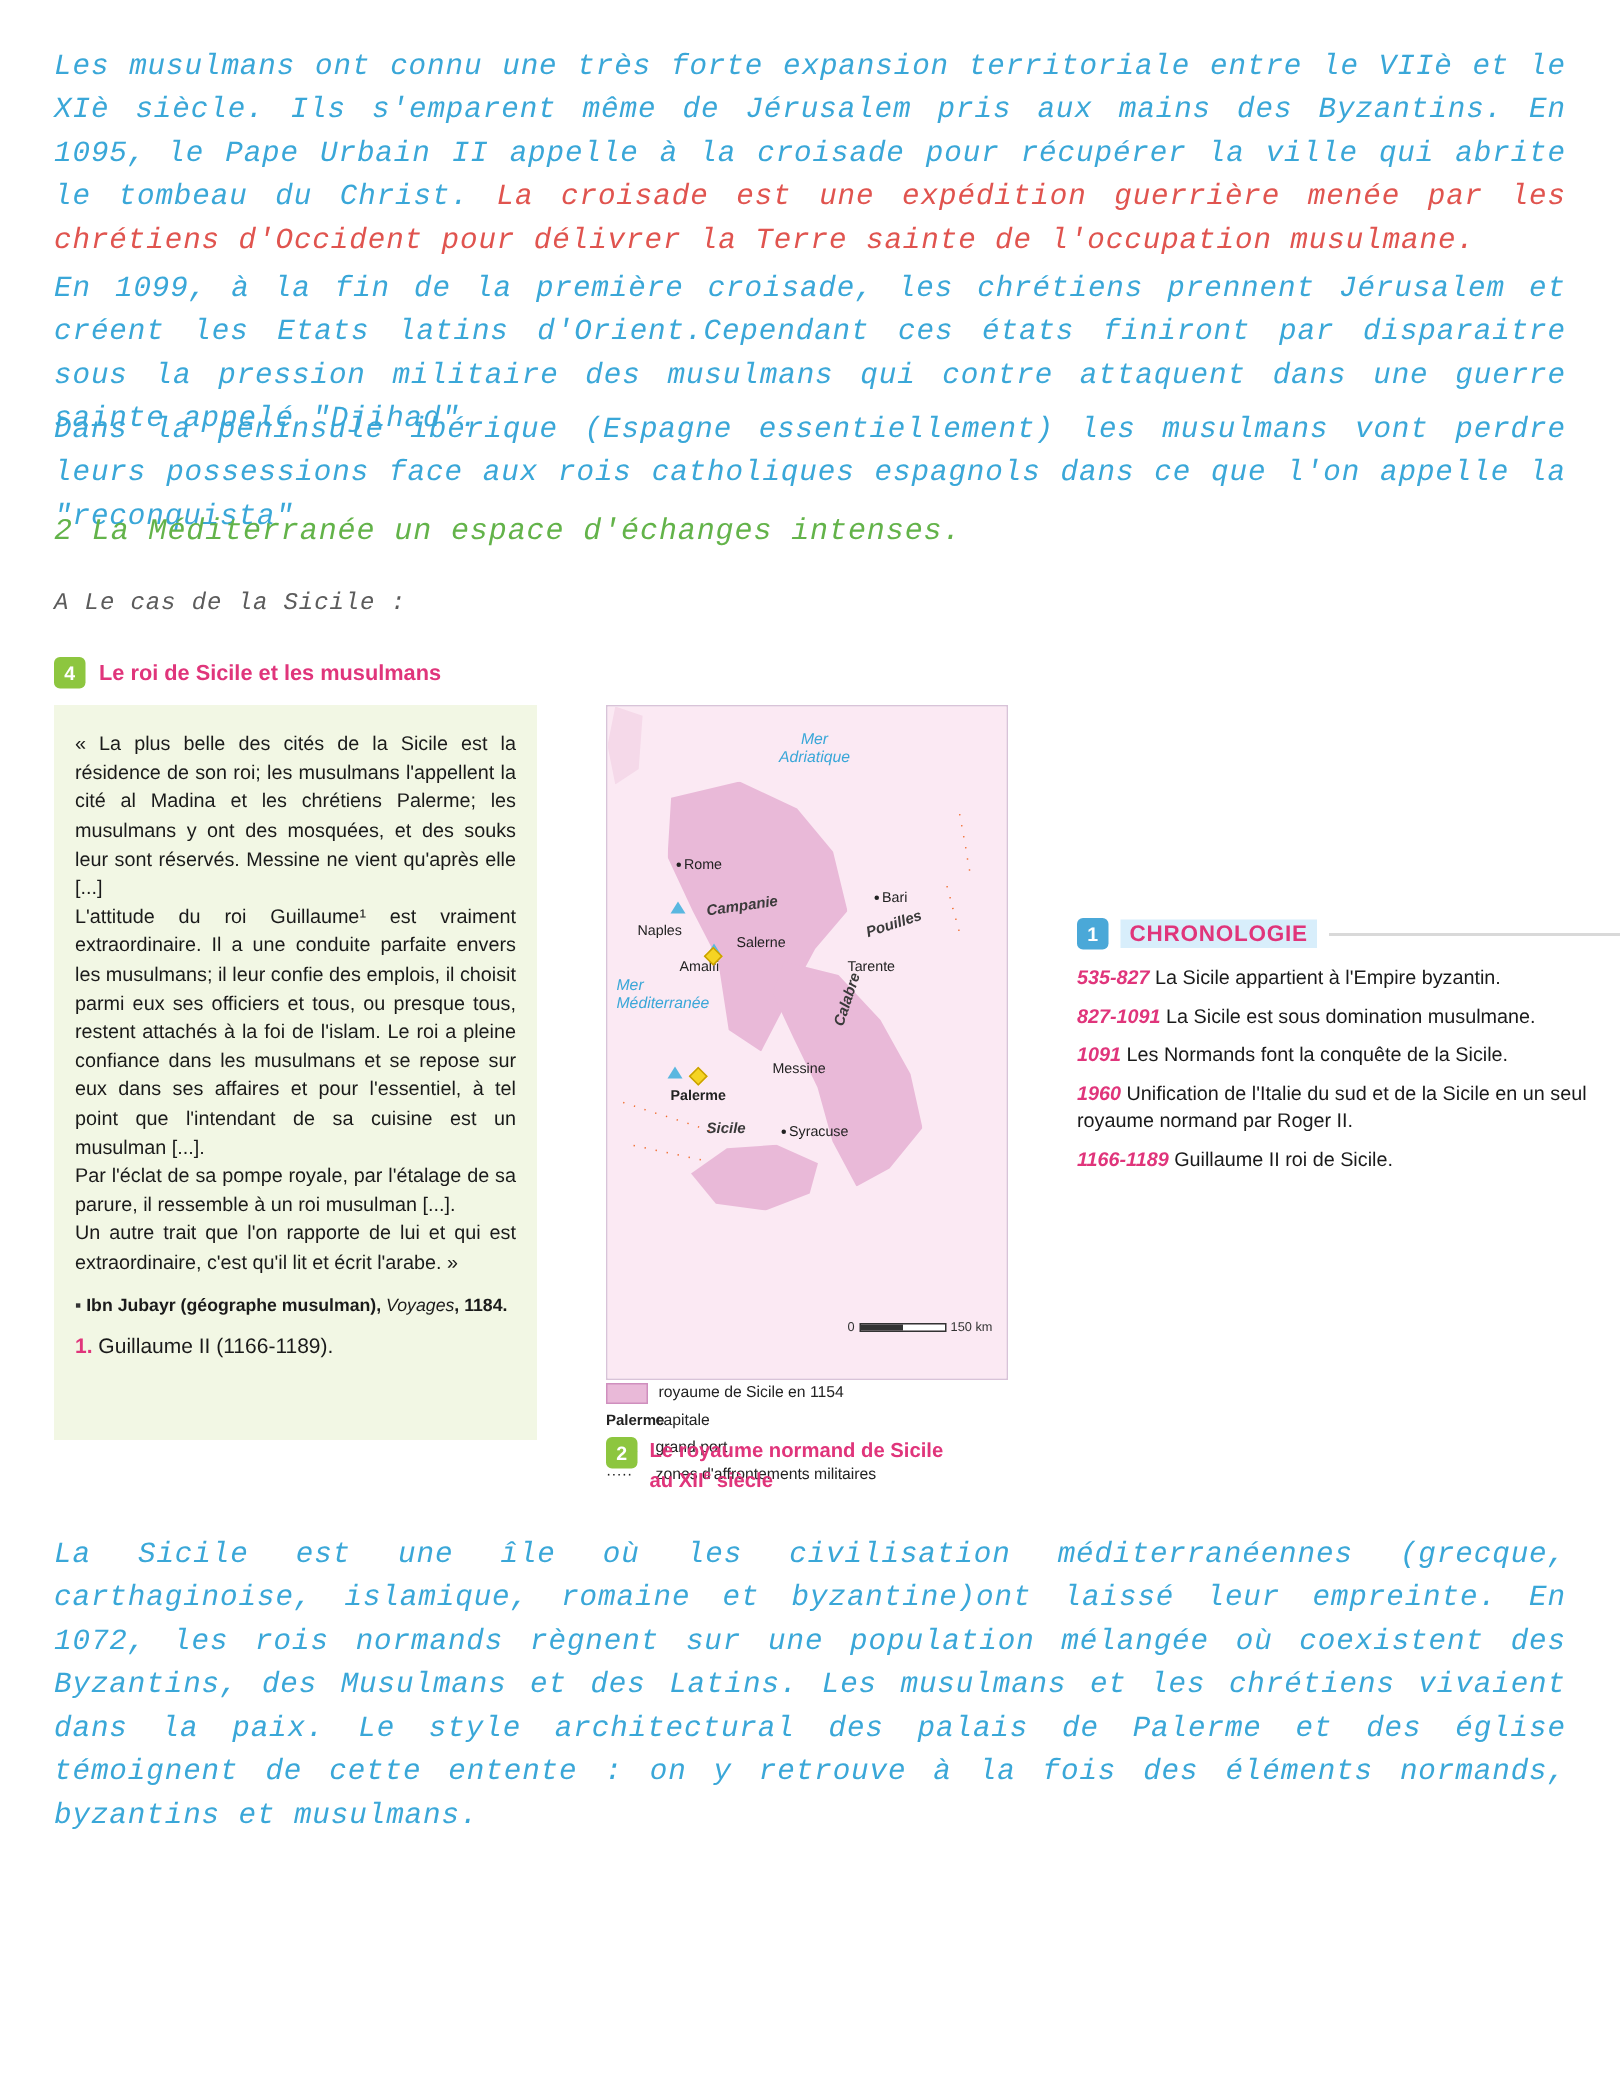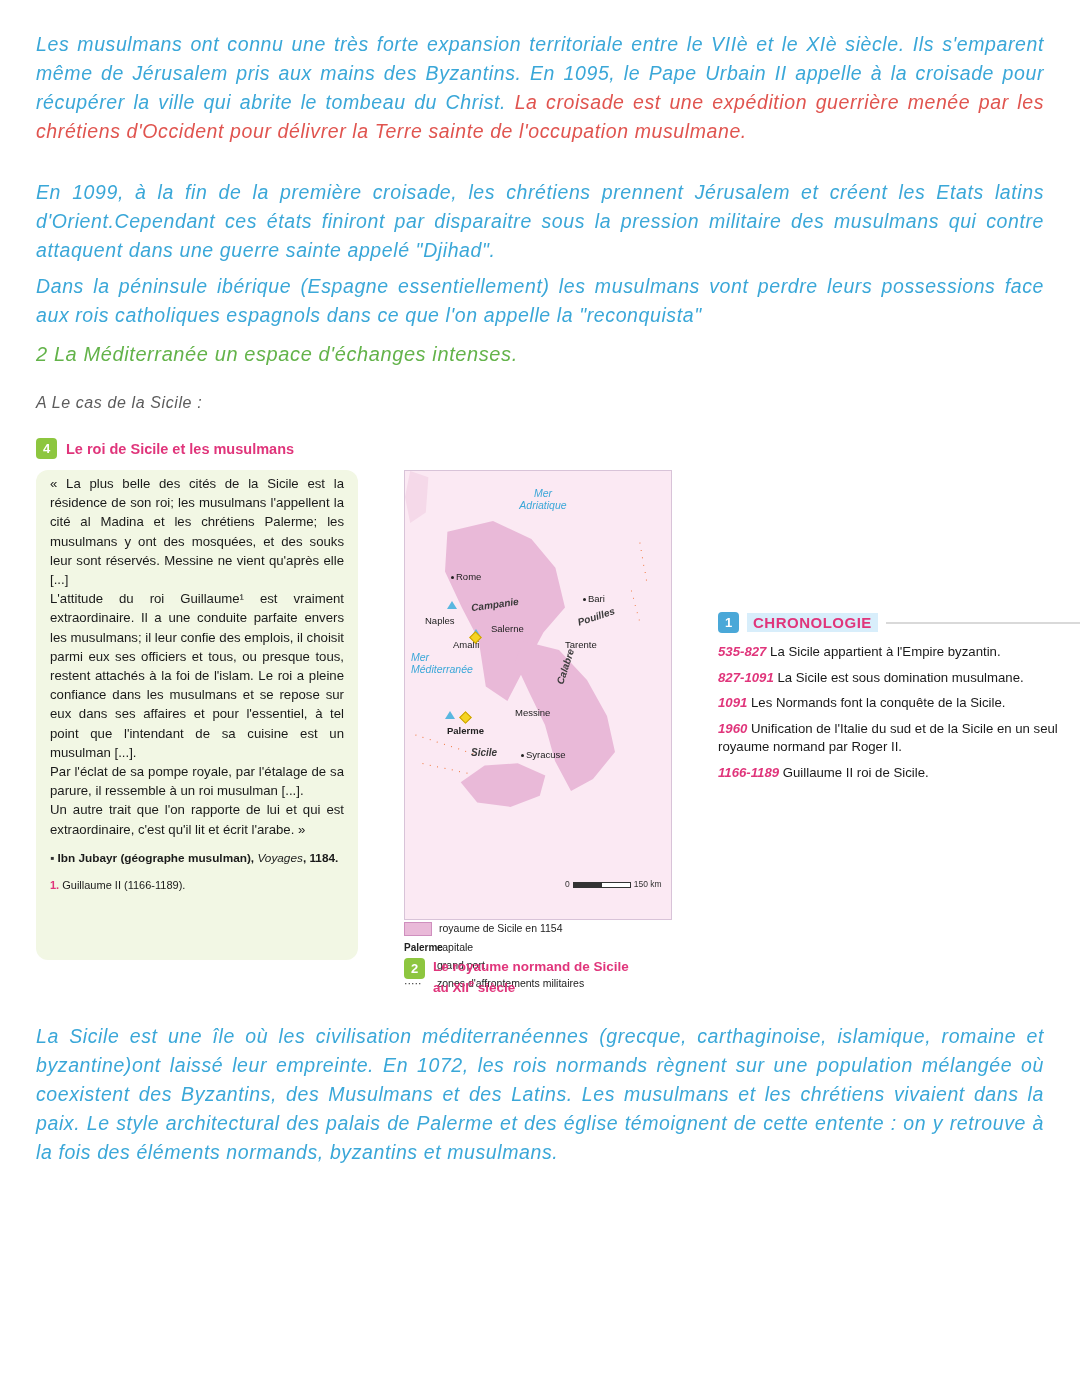--- a/index.html
+++ b/index.html
@@ -13,21 +13,21 @@
     position: relative;
     font-family: "Liberation Sans", sans-serif;
     overflow: hidden;
   }
 
   
   .notes {
     position: absolute;
     left: 36px;
     right: 36px;
-    font-family: Liberation Sans, sans-serif;
+    font-family: Liberation Mono, monospace;
     font-style: italic;
     font-size: 19.5px;
     line-height: 29px;
     letter-spacing: 0.6px;
     text-align: justify;
   }
   .blue { color: #3aa7d8; }
   .red  { color: #e0544f; }
   .green{ color: #63b34a; }
   .gray { color: #5c5c5c; }
@@ -80,41 +80,40 @@
   }
 
   
   #doc4-panel {
     position: absolute;
     left: 0;
     top: 40px;
     width: 322px;
     height: 490px;
     background: #f2f7e4;
-    padding: 4px 14px;
+    padding: 16px 14px;
     box-sizing: border-box;
     font-size: 13.2px;
     line-height: 19.2px;
     color: #1a1a1a;
     text-align: justify;
     font-family: "Liberation Sans", sans-serif;
-    border-radius: 12px;
   }
   #doc4-panel p { margin: 0 0 0 0; }
   #doc4-panel p + p { margin-top: 0px; }
   .src-line {
     margin-top: 10px !important;
     font-size: 11.8px;
   }
   .src-line .bullet { color:#333; }
   .src-line b { font-weight: bold; }
   .src-line i { font-style: italic; }
   .note-line {
     margin-top: 8px !important;
-    font-size: 11px;
+    font-size: 14px;
   }
   .note-line .n { color: #e0357b; font-weight: bold; }
 
   
   #map-wrap {
     position: absolute;
     left: 368px;
     top: 40px;
     width: 268px;
     height: 490px;

